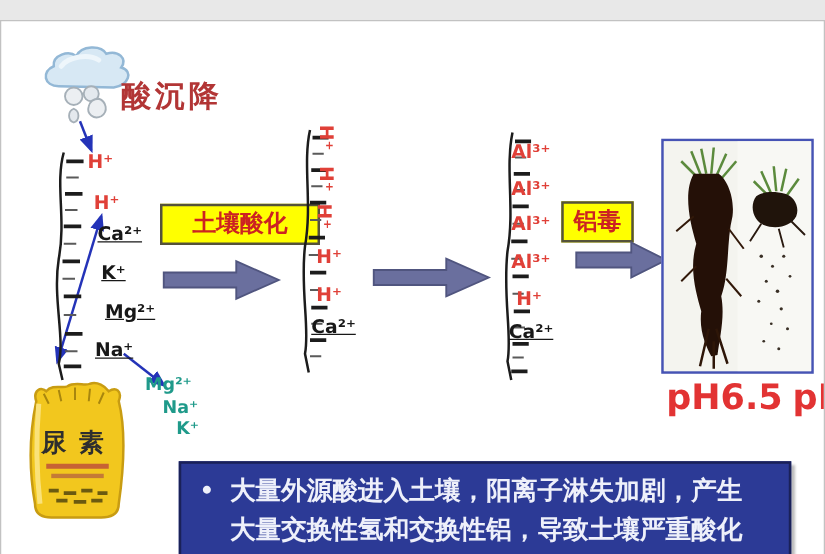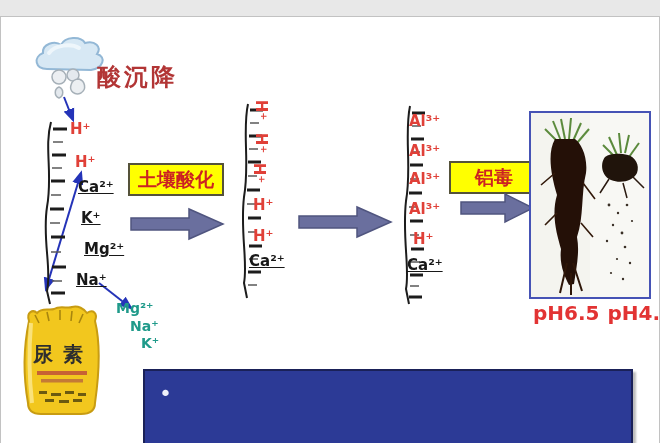--- a/index.html
+++ b/index.html
@@ -9,39 +9,39 @@
     background:#ffffff;border:1px solid #c2c2c2;box-sizing:border-box;
     overflow:hidden;
   }
   .abs{position:absolute;}
   
   .acid-label{left:96px;top:44px;font-size:24px;font-weight:bold;color:#b23535;letter-spacing:3px;}
   .nfert-label{left:22px;top:398px;font-size:27px;font-weight:bold;color:#a53036;letter-spacing:5px;}
   
   .pbox{
     background:#ffff00;border:2px solid #55523a;color:#cc2222;
-    font-weight:bold;text-align:center;padding:3px 8px;font-size:19px;
+    font-weight:bold;text-align:center;padding:3px 24px;font-size:19px;
     white-space:nowrap;line-height:1.2;
   }
   .pbox1{left:127px;top:146px;}
   .pbox2{left:292px;top:146px;font-size:18px;}
-  .pbox3{left:448px;top:144px;padding:3px 24px;}
+  .pbox3{left:448px;top:144px;padding:3px 8px;}
   
   .ion{position:absolute;font-weight:bold;font-size:15px;white-space:nowrap;}
   .ion.red{color:#e04038;}
   .ion.dark{color:#181818;text-decoration:underline;}
   .ion.teal{color:#1f9a8a;font-size:14px;}
   .rot90{transform:rotate(90deg);transform-origin:center;}
   
   .photo{
     left:528px;top:94px;width:122px;height:188px;
     border:2px solid #4653b5;background:#f5f5f0;box-sizing:border-box;
   }
   .ph-row{left:528px;top:284px;width:126px;text-align:center;white-space:nowrap;}
-  .ph-row span{color:#e23333;font-weight:bold;font-size:20px;margin:0 4px;}
+  .ph-row span{color:#e23333;font-weight:bold;font-size:28px;margin:0 4px;}
   
   .caption{
     left:142px;top:352px;width:490px;height:78px;box-sizing:border-box;
     background:#2c3a96;border:2px solid #1a2158;box-shadow:3px 3px 2px #bdbdbd;
     display:flex;align-items:center;padding:6px 10px 6px 12px;
   }
   .caption .bullet{color:#eef0fa;font-size:22px;margin:0 12px 0 2px;align-self:flex-start;line-height:1.5;}
   .caption .ctext{color:#eef0fa;font-weight:bold;font-size:20.5px;line-height:1.5;white-space:nowrap;}
   svg{display:block;}
 </style>
@@ -191,15 +191,19 @@
         <rect x="58" y="96" width="9" height="3"></rect>
     </g>
   </svg>
 
   <span class="ion teal" style="left:115px;top:283px;">Mg²⁺</span>
   <span class="ion teal" style="left:129px;top:301px;">Na⁺</span>
   <span class="ion teal" style="left:140px;top:318px;">K⁺</span>
 
   <div class="abs caption">
     <span class="bullet">•</span>
+    <div class="ctext">
+      <div>大量外源酸进入土壤，阳离子淋失加剧，产生</div>
+      <div>大量交换性氢和交换性铝，导致土壤严重酸化</div>
+    </div>
   </div>
 
 </div>
 
 </body></html>

